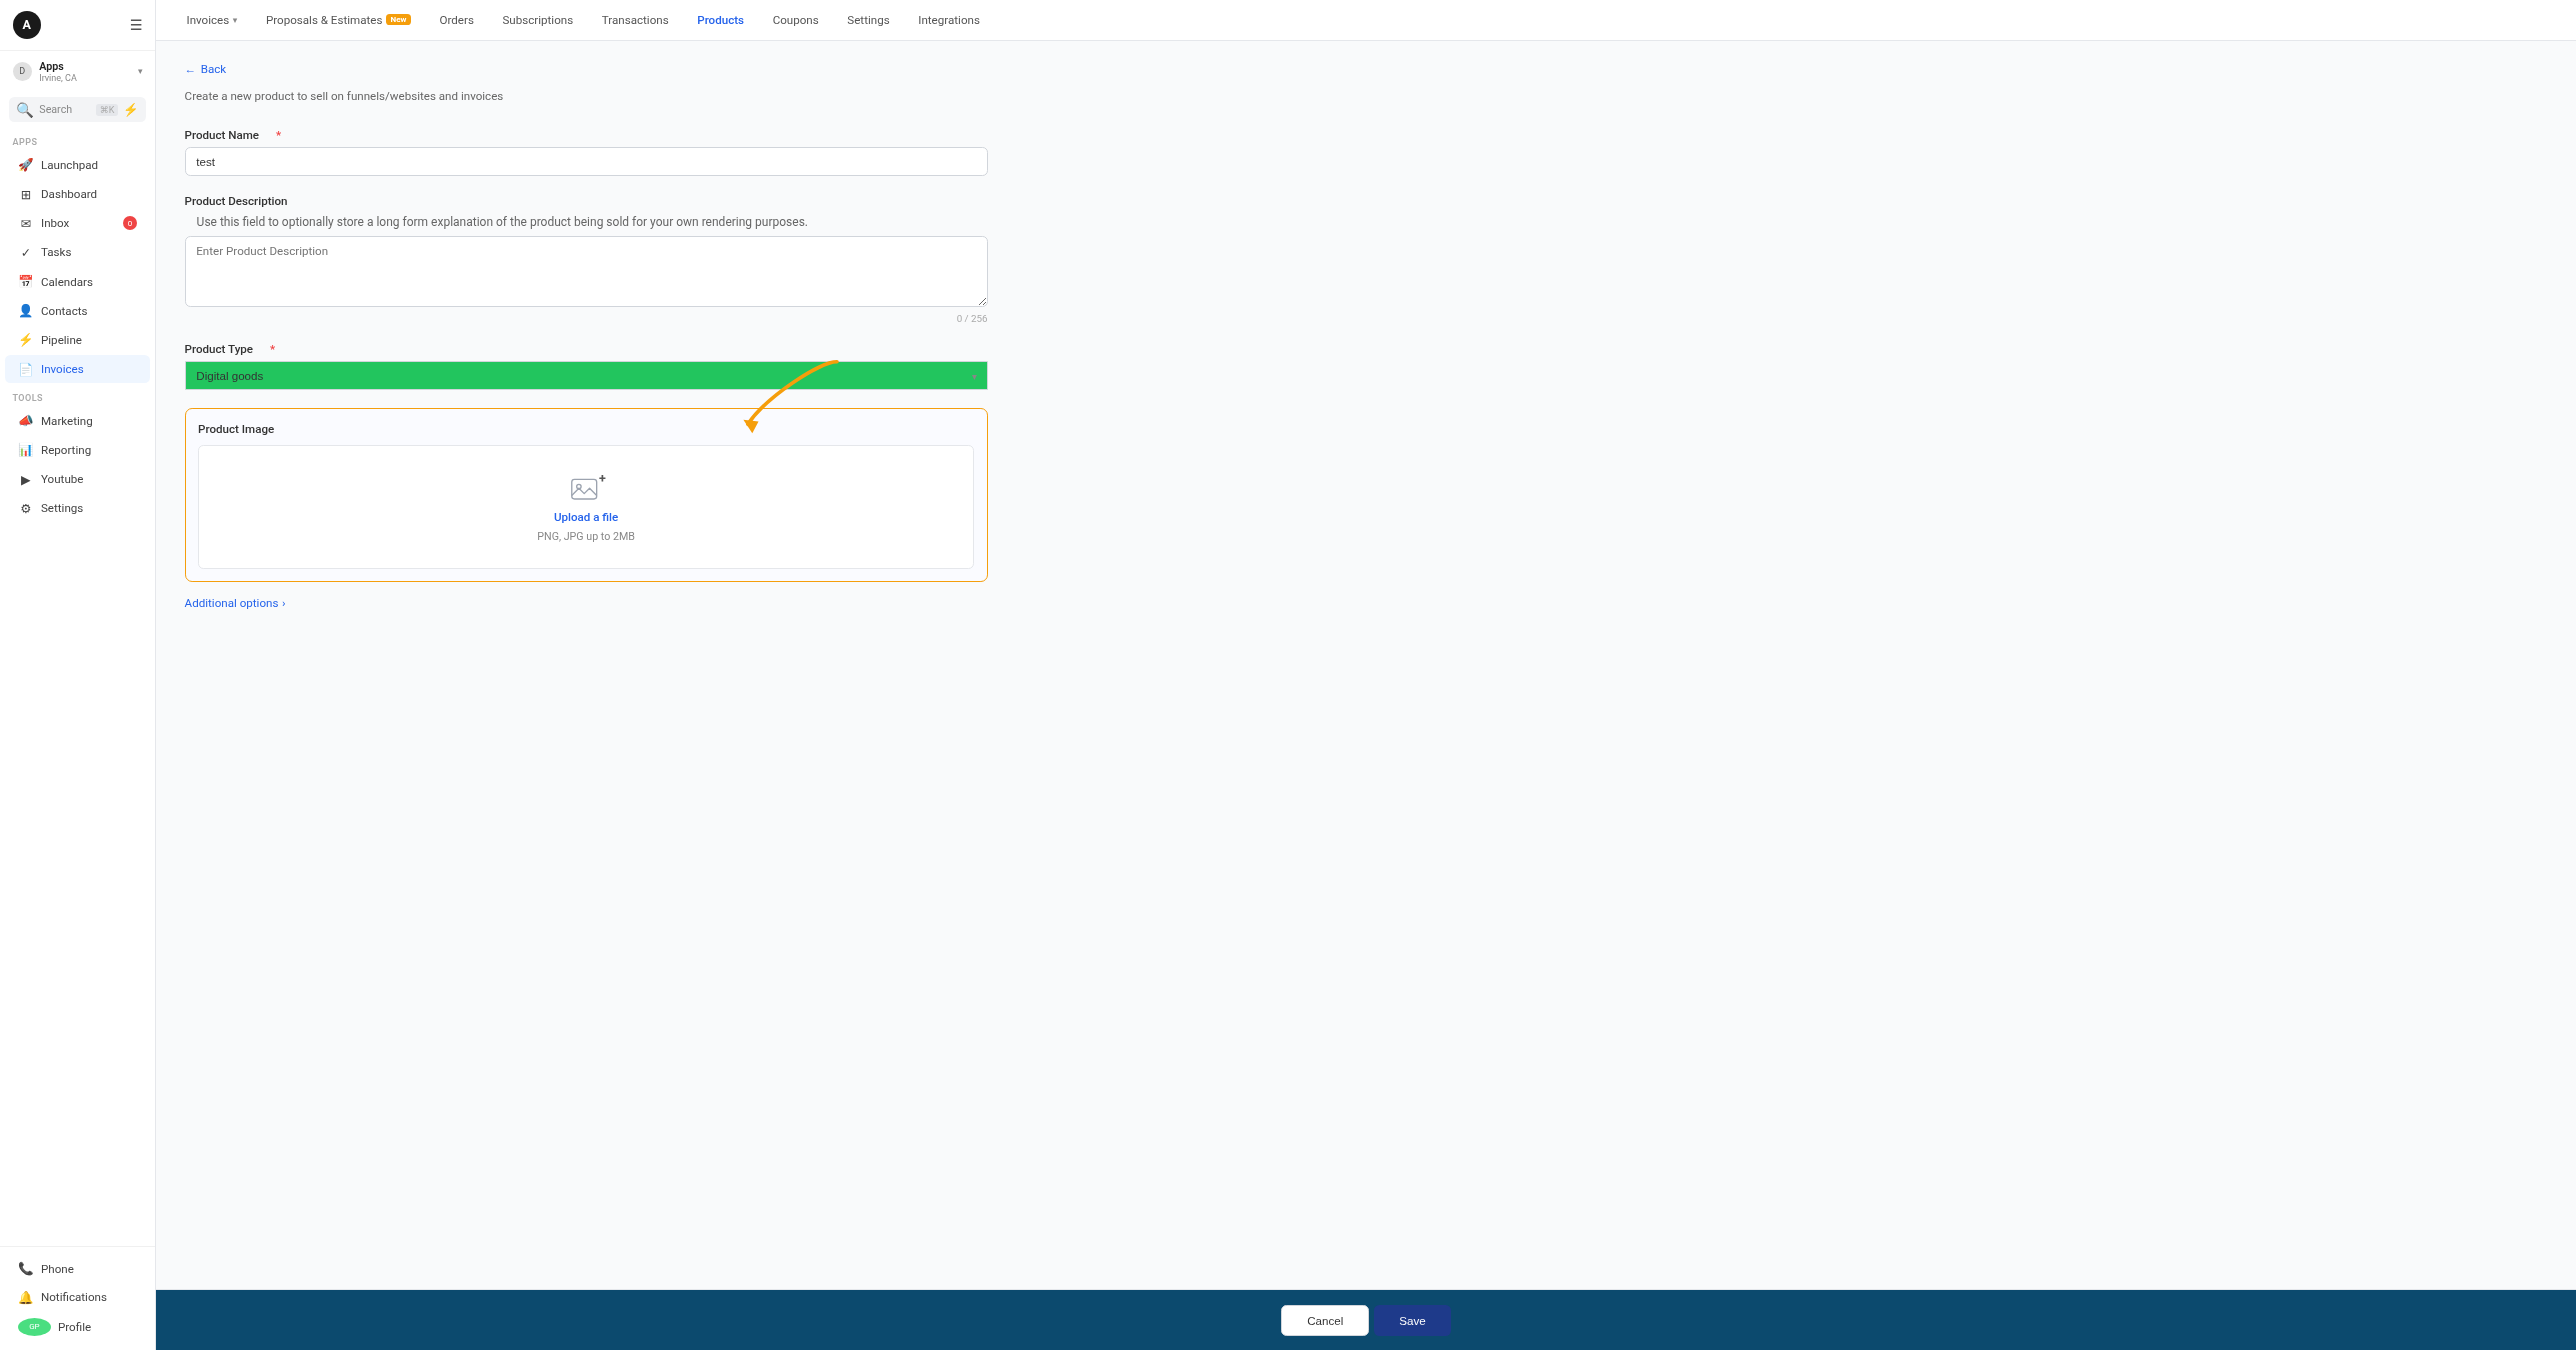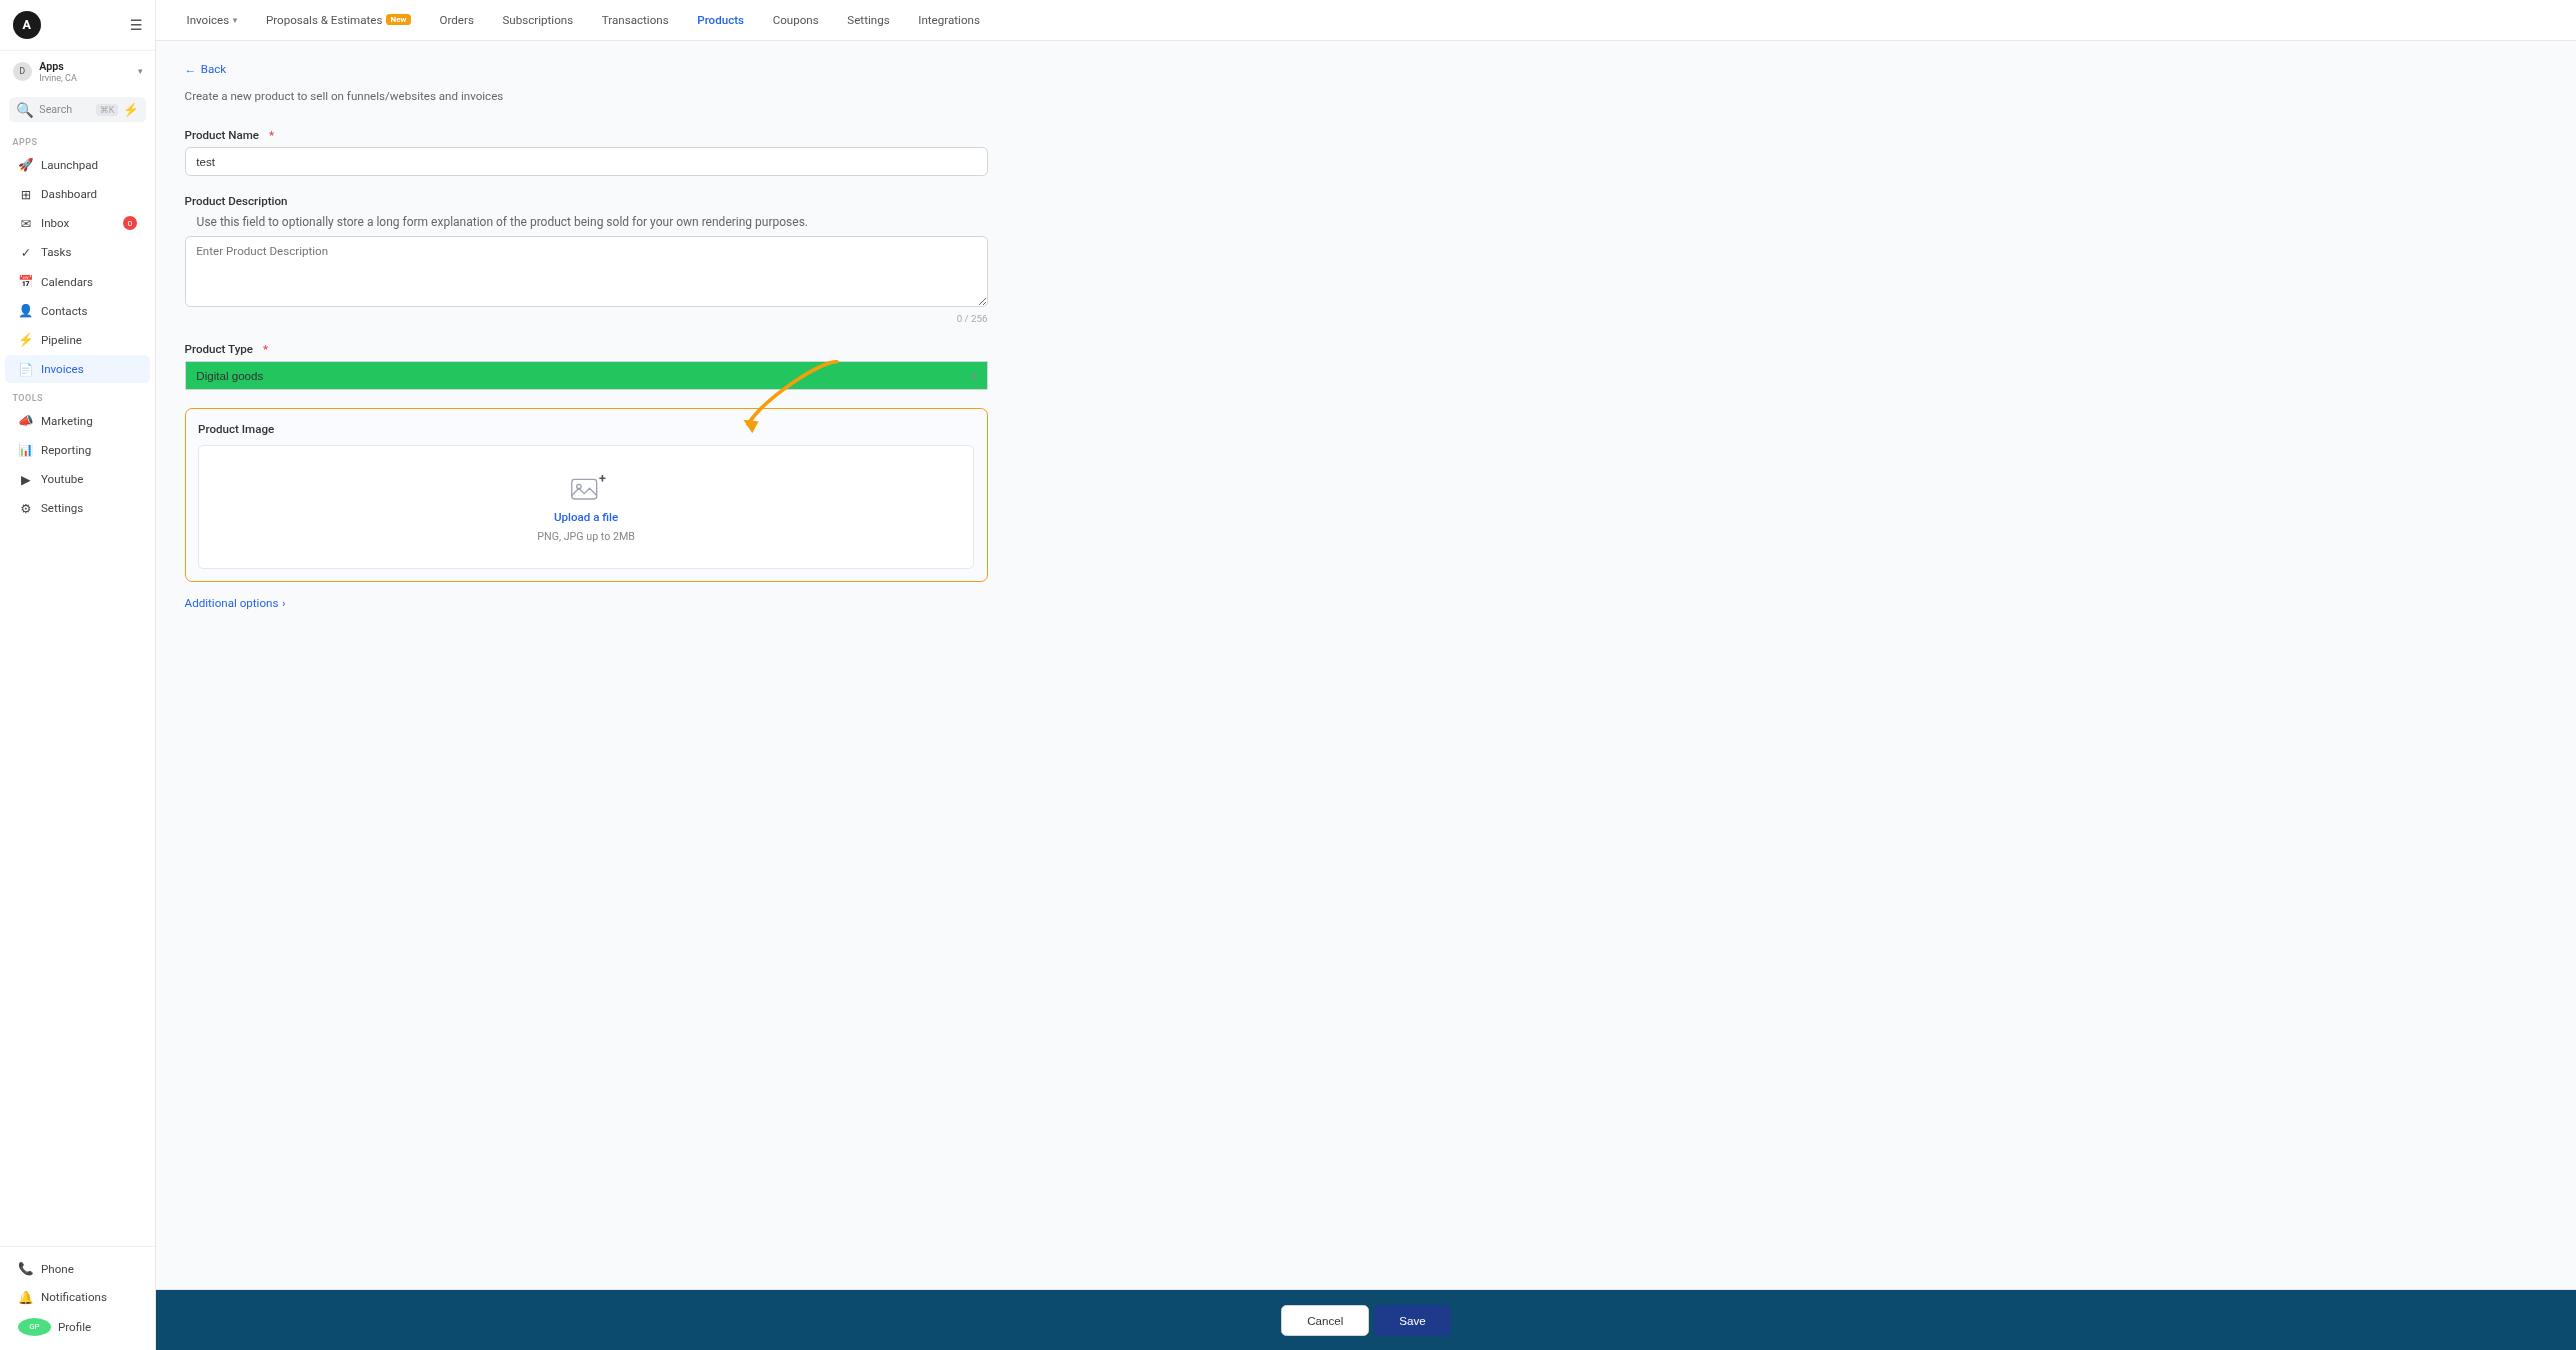--- a/index.html
+++ b/index.html
@@ -142,21 +142,21 @@
     .form-sidebar-info {
       width: 179px; min-width: 179px;
     }
     .form-sidebar-info h3 { font-size: 12.5px; font-weight: 600; color: #111; margin-bottom: 3.6px; }
     .form-sidebar-info p { font-size: 10.7px; color: #666; line-height: 1.5; }
     .form-main { flex: 1; }
 
     .form-group { margin-bottom: 18px; }
     .form-label {
       font-size: 11.6px; font-weight: 500; color: #333;
-      margin-bottom: 5.4px; display: flex; align-items: flex-start; gap: 10px;
+      margin-bottom: 5.4px; display: flex; align-items: flex-start; gap: 17px;
     }
     .form-label .required { color: #ef4444; }
 
     .form-input {
       width: 100%; padding: 7.1px 10.7px;
       border: 0.9px solid #d1d5db; border-radius: 5.4px;
       font-size: 11.6px; color: #333; background: #fff;
       outline: none;
     }
 

